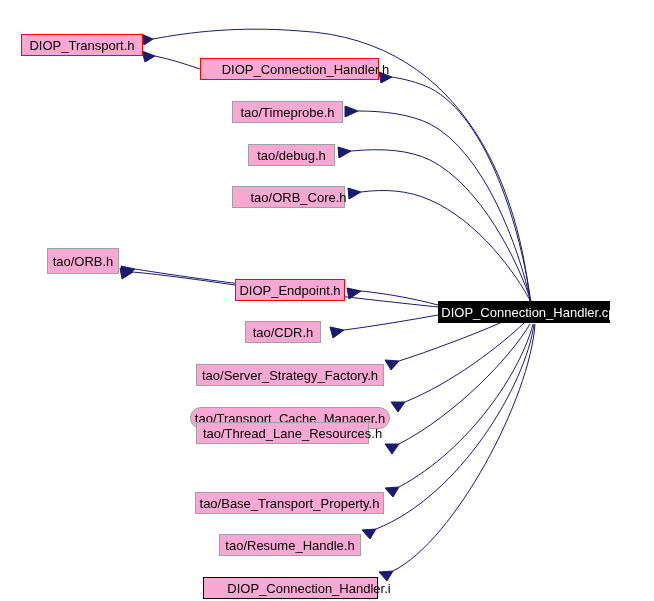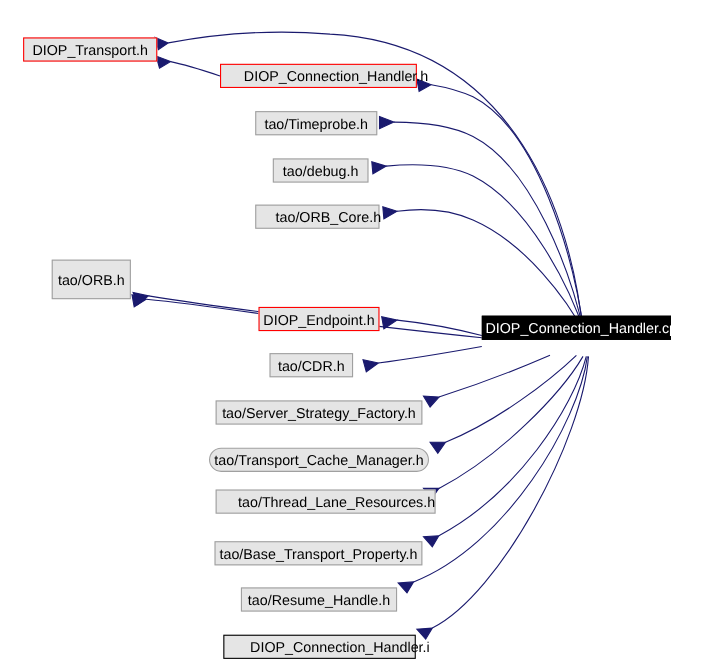--- a/index.html
+++ b/index.html
@@ -29,21 +29,21 @@
   .graph-node {
     position: absolute;
     box-sizing: border-box;
     display: flex;
     align-items: center;
     justify-content: center;
     white-space: nowrap;
     font-size: 13px;
     line-height: 1;
     letter-spacing: 0px;
-    background: #e5e5e5;
+    background: #f9a8d4;
     border: 1px solid #a0a0a0;
     color: #000000;
     z-index: 2;
   }
   .graph-node.border-red {
     border-color: #ff0000;
   }
   .graph-node.border-black {
     border-color: #000000;
     padding-left: 37px;
@@ -105,44 +105,44 @@
       </div>
       <div class="graph-node " style="left: 232px; top: 101px; width: 111px; height: 22px;">
         <span class="node-label">tao/Timeprobe.h</span>
       </div>
       <div class="graph-node " style="left: 248px; top: 144px; width: 87px; height: 22px;">
         <span class="node-label">tao/debug.h</span>
       </div>
       <div class="graph-node " style="left: 232px; top: 186px; width: 113px; height: 22px; padding-left: 20px;">
         <span class="node-label">tao/ORB_Core.h</span>
       </div>
-      <div class="graph-node " style="left: 47px; top: 236px; width: 72px; height: 36px; text-align: center;">
+      <div class="graph-node " style="left: 47px; top: 248px; width: 72px; height: 26px; text-align: center;">
         <span class="node-label">tao/ORB.h</span>
       </div>
       <div class="graph-node border-red" style="left: 235px; top: 279px; width: 110px; height: 22px;">
         <span class="node-label">DIOP_Endpoint.h</span>
       </div>
       <div class="graph-node " style="left: 245px; top: 321px; width: 76px; height: 22px; justify-content: center;">
         <span class="node-label">tao/CDR.h</span>
       </div>
       <div class="graph-node " style="left: 196px; top: 364px; width: 188px; height: 22px;">
         <span class="node-label">tao/Server_Strategy_Factory.h</span>
       </div>
       <div class="graph-node " style="left: 190px; top: 407px; width: 200px; height: 22px; border-radius: 11px;">
         <span class="node-label">tao/Transport_Cache_Manager.h</span>
       </div>
-      <div class="graph-node " style="left: 196px; top: 445px; width: 200px; height: 22px; padding-left: 20px;">
+      <div class="graph-node " style="left: 196px; top: 422px; width: 173px; height: 22px; padding-left: 20px;">
         <span class="node-label">tao/Thread_Lane_Resources.h</span>
       </div>
       <div class="graph-node " style="left: 195px; top: 492px; width: 189px; height: 22px;">
         <span class="node-label">tao/Base_Transport_Property.h</span>
       </div>
       <div class="graph-node " style="left: 219px; top: 534px; width: 142px; height: 22px;">
         <span class="node-label">tao/Resume_Handle.h</span>
       </div>
       <div class="graph-node border-black" style="left: 203px; top: 577px; width: 175px; height: 22px;">
         <span class="node-label">DIOP_Connection_Handler.i</span>
       </div>
-      <div class="graph-node current" style="left: 438px; top: 287px; width: 172px; height: 22px; padding-left: 16px;">
+      <div class="graph-node current" style="left: 438px; top: 301px; width: 172px; height: 22px; padding-left: 16px;">
         <span class="node-label">DIOP_Connection_Handler.cpp</span>
       </div>
     </div>
 </div>
 
 </body></html>

